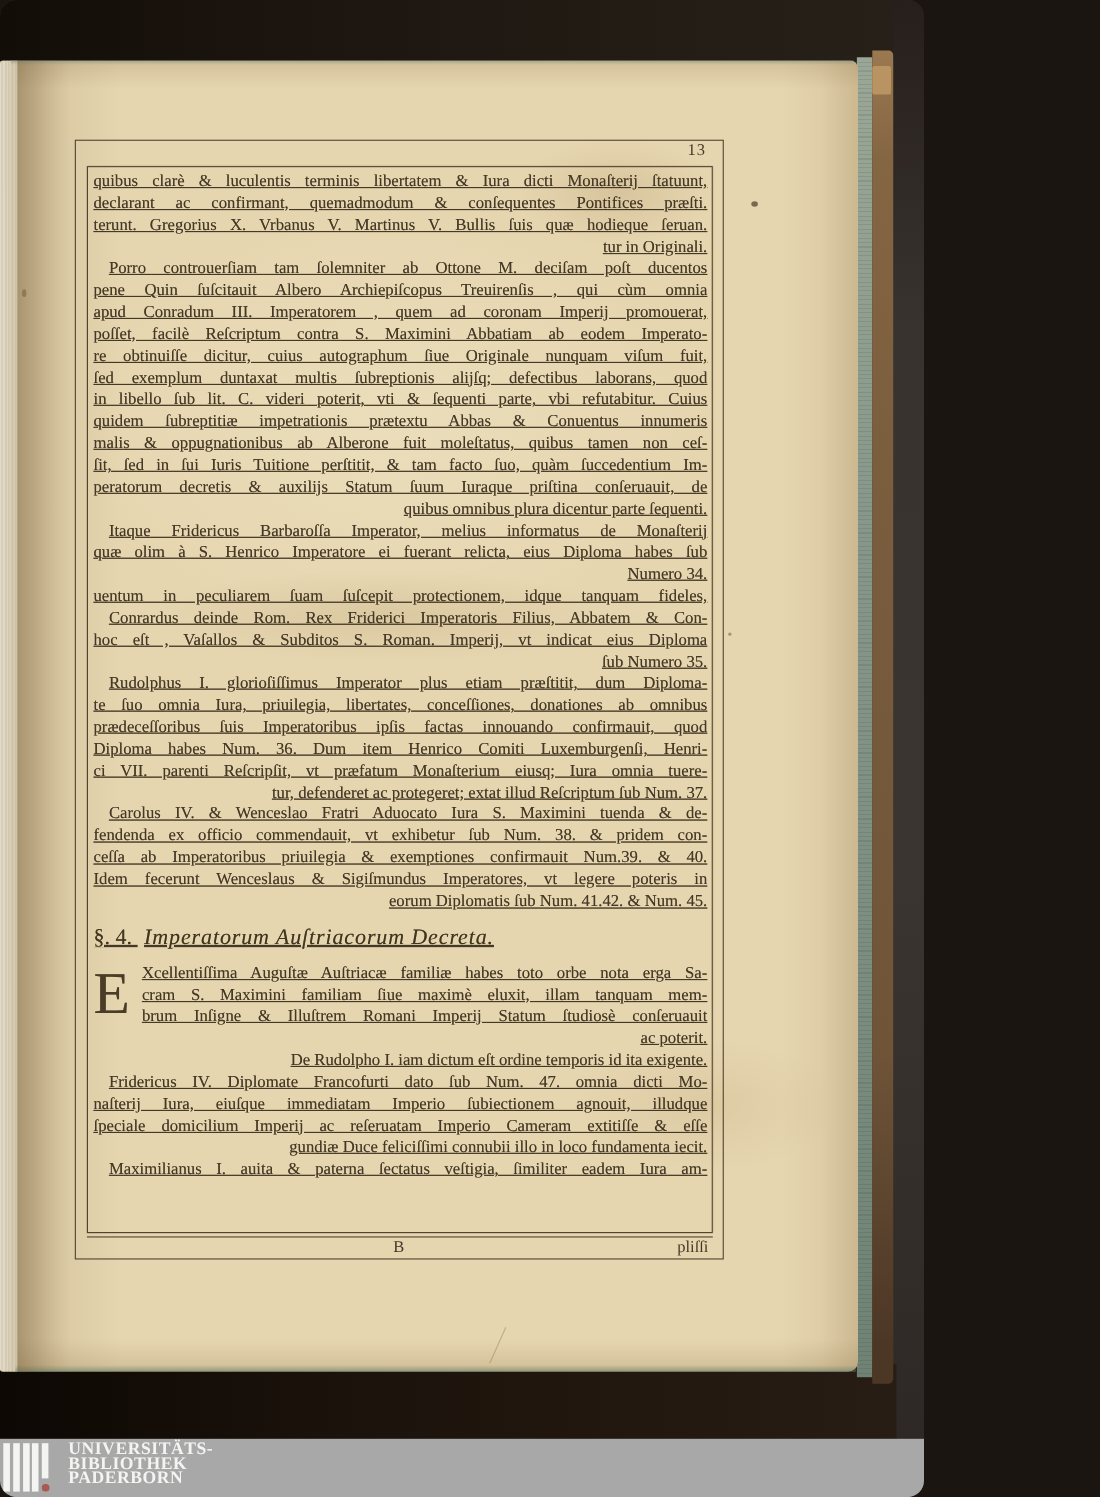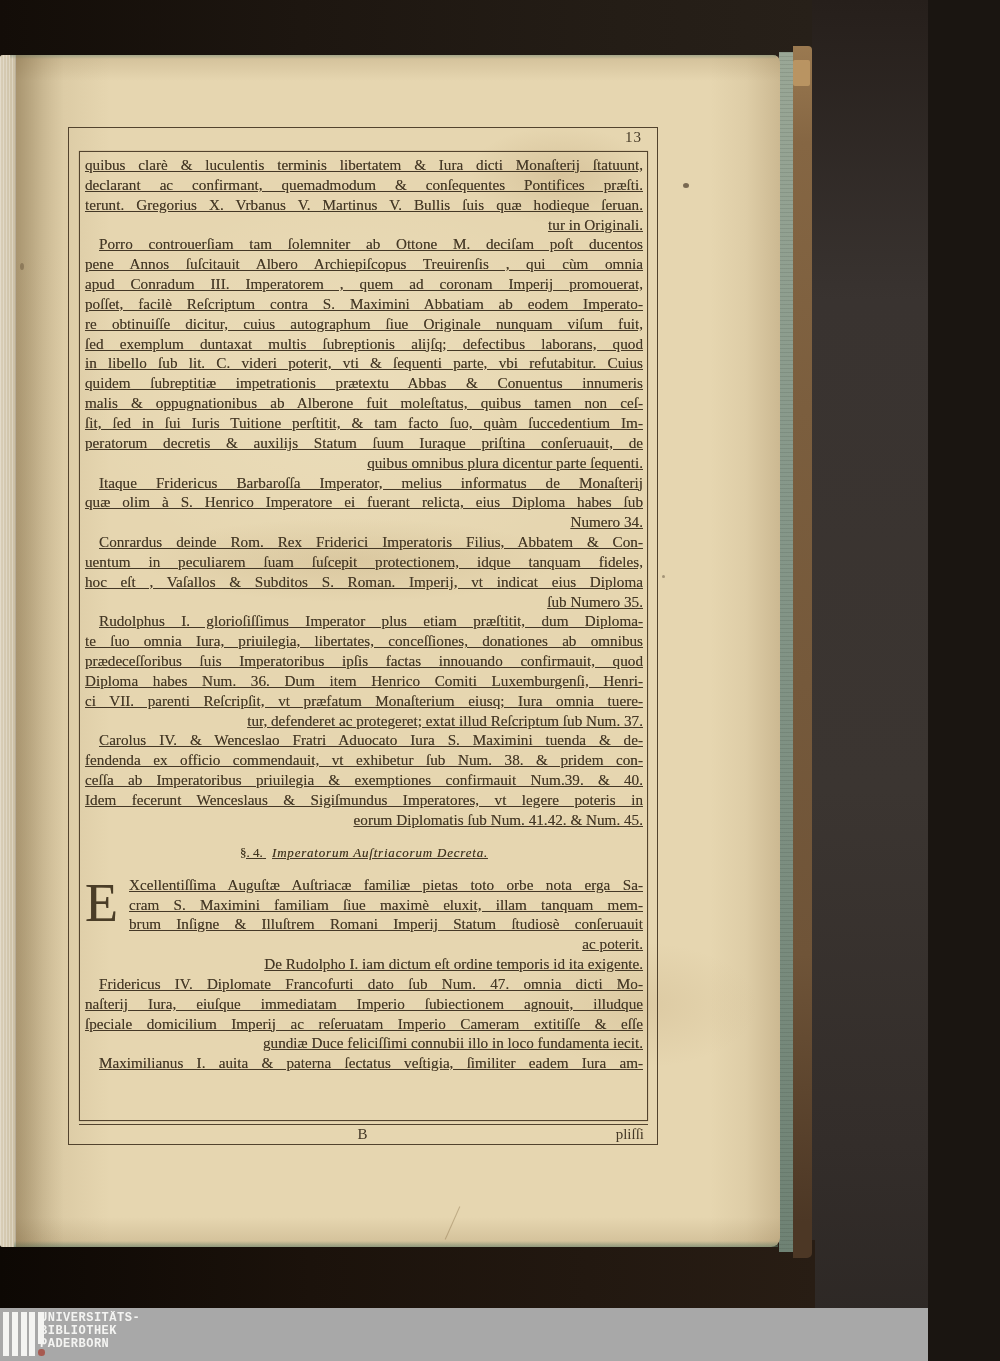--- a/index.html
+++ b/index.html
@@ -1,17 +1,17 @@
 <!DOCTYPE html>
 <html><head>
 <meta charset="utf-8">
 <style>
   html,body{margin:0;padding:0;background:#1a1511;}
-  .stage{position:relative;width:928px;height:1361px;overflow:hidden;
-         background:#37312c;font-family:"Liberation Serif","DejaVu Serif",serif;}
+  .stage{position:relative;width:840px;height:1361px;overflow:hidden;
+         background:#37312c;font-family:"Liberation Serif","DejaVu Serif",serif;border-radius:15px;}
   
   .bg-top{position:absolute;left:0;top:0;width:1000px;height:56px;
           background:linear-gradient(90deg,#130d08 0%,#1d1610 30%,#241d16 62%,#2a231c 100%);}
   .bg-right{position:absolute;left:812px;top:0;width:188px;height:1361px;
           background:linear-gradient(180deg,#261f1b 0%,#393330 22%,#3b3531 58%,#332d2a 84%,#2c2724 100%);}
   .bg-bottom{position:absolute;left:0;top:1240px;width:815px;height:120px;
           background:linear-gradient(90deg,#0d0804 0%,#1b120b 38%,#221810 72%,#281d14 100%);}
   
   .edge-teal{position:absolute;left:779px;top:52px;width:14px;height:1200px;
           background:linear-gradient(180deg,#9aa796 0%,#86988a 35%,#79imp 0) ;}
@@ -54,21 +54,21 @@
         border-top:1.5px solid #52432e;}
   .pagenum{position:absolute;top:74px;right:138px;font-size:15px;color:#443826;
         letter-spacing:1px;}
   
   .textblock{position:absolute;left:85px;top:100px;width:558px;color:#443826;
         font-size:15.2px;text-shadow:0 0 .5px rgba(62,48,28,.55);text-decoration:underline;}
   .lines{line-height:19.85px;}
   .tl{white-space:normal;text-align:right;}
   .tl.jl{text-align:justify;text-align-last:justify;}
   .tl.ind{padding-left:14px;}
-  .heading{margin:9px 0 9px;line-height:27px;text-align:center;font-size:13px;
+  .heading{margin:9px 0 9px;line-height:27px;font-size:20px;
         color:#40351f;}
   .heading .h-title{font-style:italic;letter-spacing:.8px;padding-left:6px;}
   .dropcap{float:left;width:37px;height:57px;font-size:54px;line-height:50px;
         color:#4a3d27;margin:3px 7px 0 0;text-align:left;}
   .sig-row{position:absolute;left:79px;top:1071px;width:567px;height:17px;
         font-size:15px;color:#443826;}
   .sig-b{position:absolute;left:0;width:100%;text-align:center;top:0;}
   .sig-catch{position:absolute;right:2px;top:0;}
   
   .speck{position:absolute;border-radius:50%;background:#544432;}
@@ -78,22 +78,22 @@
   .crease{position:absolute;left:452px;top:1150px;width:1px;height:36px;
         background:rgba(120,95,55,.35);transform:rotate(24deg);}
   
   .footer{position:absolute;left:0;top:1308px;width:1000px;height:53px;background:#a8a8a8;}
   .logo{position:absolute;left:3px;top:4px;height:46px;}
   .logo i{display:inline-block;vertical-align:top;width:6px;height:44px;background:#f4f4f2;
         margin-right:2.8px;}
   .logo .b5{height:32px;}
   .b5wrap{display:inline-block;vertical-align:top;width:6px;}
   .logo-dot{display:block;width:6.5px;height:6.5px;border-radius:50%;background:#a85a50;margin-top:5px;}
-  .libname{position:absolute;left:40px;top:4px;font-family:Liberation Mono, monospace;
-        font-weight:bold;font-size:12px;line-height:12.8px;letter-spacing:.5px;color:#f4f4f2;}
+  .libname{position:absolute;left:62px;top:4px;font-family:Liberation Serif, serif;
+        font-weight:bold;font-size:16px;line-height:12.8px;letter-spacing:.5px;color:#f4f4f2;}
 </style>
 </head>
 <body>
 
 <div class="stage">
   <div class="bg-top"></div>
   <div class="bg-right"></div>
   <div class="bg-bottom"></div>
 
   <div class="edge-teal"></div>
@@ -115,21 +115,21 @@
           <div class="lines">
             <div class="tl jl">quibus clarè &amp; luculentis terminis libertatem &amp; Iura dicti Monaſterij ſtatuunt,</div>
             <div class="tl jl">declarant ac confirmant, quemadmodum &amp; conſequentes Pontifices præſti.</div>
             <div class="tl jl">terunt. Gregorius X. Vrbanus V. Martinus V. Bullis ſuis quæ hodieque ſeruan.</div>
             <div class="tl">tur in Originali.</div>
           </div>
         </div>
       <div class="para">
           <div class="lines">
             <div class="tl jl ind">Porro controuerſiam tam ſolemniter ab Ottone M. deciſam poſt ducentos</div>
-            <div class="tl jl">pene Annos ſuſcitauit Albero Archiepiſcopus Treuirenſis , qui cùm omnia</div>
+            <div class="tl jl">pene Quin ſuſcitauit Albero Archiepiſcopus Treuirenſis , qui cùm omnia</div>
             <div class="tl jl">apud Conradum III. Imperatorem , quem ad coronam Imperij promouerat,</div>
             <div class="tl jl">poſſet, facilè Reſcriptum contra S. Maximini Abbatiam ab eodem Imperato-</div>
             <div class="tl jl">re obtinuiſſe dicitur, cuius autographum ſiue Originale nunquam viſum fuit,</div>
             <div class="tl jl">ſed exemplum duntaxat multis ſubreptionis alijſq; defectibus laborans, quod</div>
             <div class="tl jl">in libello ſub lit. C. videri poterit, vti &amp; ſequenti parte, vbi refutabitur.  Cuius</div>
             <div class="tl jl">quidem ſubreptitiæ impetrationis prætextu Abbas &amp; Conuentus innumeris</div>
             <div class="tl jl">malis &amp; oppugnationibus ab Alberone fuit moleſtatus, quibus tamen non ceſ-</div>
             <div class="tl jl">ſit, ſed in ſui Iuris Tuitione perſtitit, &amp; tam facto ſuo, quàm ſuccedentium Im-</div>
             <div class="tl jl">peratorum decretis &amp; auxilijs Statum ſuum Iuraque priſtina conſeruauit, de</div>
             <div class="tl">quibus omnibus plura dicentur parte ſequenti.</div>
@@ -137,22 +137,22 @@
         </div>
       <div class="para">
           <div class="lines">
             <div class="tl jl ind">Itaque Fridericus Barbaroſſa Imperator, melius informatus de Monaſterij</div>
             <div class="tl jl">quæ olim à S. Henrico Imperatore ei fuerant relicta, eius Diploma habes ſub</div>
             <div class="tl">Numero 34.</div>
           </div>
         </div>
       <div class="para">
           <div class="lines">
+            <div class="tl jl">uentum in peculiarem ſuam ſuſcepit protectionem, idque tanquam fideles,</div>
             <div class="tl jl ind">Conrardus deinde Rom. Rex Friderici Imperatoris Filius, Abbatem &amp; Con-</div>
-            <div class="tl jl">uentum in peculiarem ſuam ſuſcepit protectionem, idque tanquam fideles,</div>
             <div class="tl jl">hoc eſt , Vaſallos &amp; Subditos S. Roman. Imperij, vt indicat eius Diploma</div>
             <div class="tl">ſub Numero 35.</div>
           </div>
         </div>
       <div class="para">
           <div class="lines">
             <div class="tl jl ind">Rudolphus I. glorioſiſſimus Imperator plus etiam præſtitit, dum Diploma-</div>
             <div class="tl jl">te ſuo omnia Iura, priuilegia, libertates, conceſſiones, donationes ab omnibus</div>
             <div class="tl jl">prædeceſſoribus ſuis Imperatoribus ipſis factas innouando confirmauit, quod</div>
             <div class="tl jl">Diploma habes Num. 36. Dum item Henrico Comiti Luxemburgenſi, Henri-</div>
@@ -171,21 +171,21 @@
         </div>
 
       <div class="heading">
         <span class="h-prefix">§. 4.</span>
         <span class="h-title">Imperatorum Auſtriacorum Decreta.</span>
       </div>
 
       <div class="para">
         <span class="dropcap">E</span>
         <div class="lines">
-            <div class="tl jl">Xcellentiſſima Auguſtæ Auſtriacæ familiæ pietas toto orbe nota erga Sa-</div>
+            <div class="tl jl">Xcellentiſſima Auguſtæ Auſtriacæ familiæ habes toto orbe nota erga Sa-</div>
             <div class="tl jl">cram S. Maximini familiam ſiue maximè eluxit, illam tanquam mem-</div>
             <div class="tl jl">brum Inſigne &amp; Illuſtrem Romani Imperij Statum ſtudiosè conſeruauit</div>
             <div class="tl">ac poterit.</div>
           </div>
       </div>
 
       <div class="para">
           <div class="lines">
             <div class="tl ind">De Rudolpho I. iam dictum eſt ordine temporis id ita exigente.</div>
           </div>

